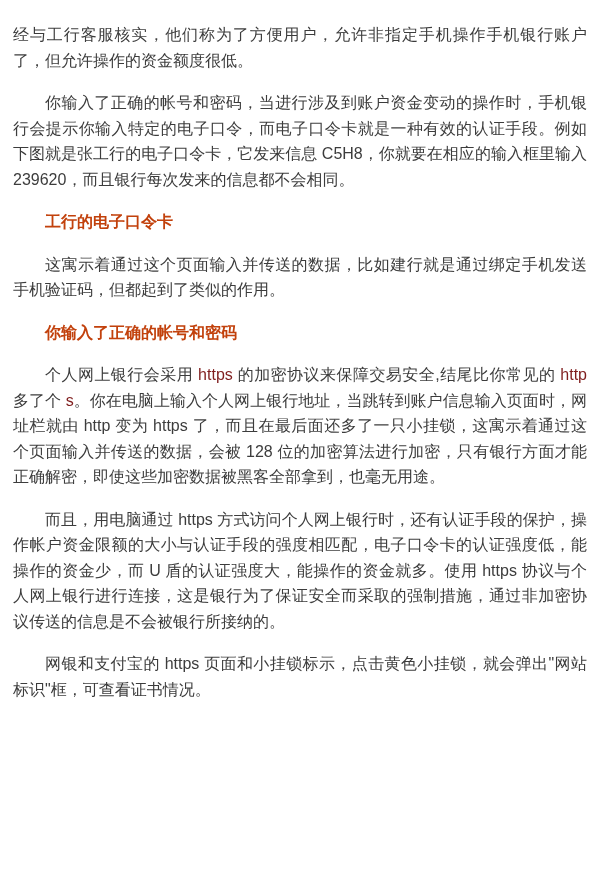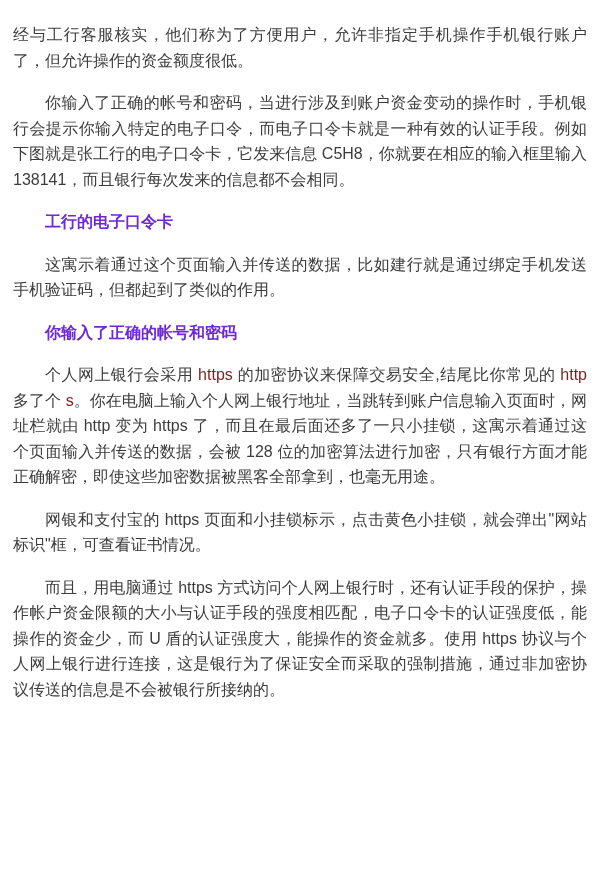--- a/index.html
+++ b/index.html
@@ -28,33 +28,33 @@
     font-weight: normal;
   }
   .page > :first-child {
     margin-top: 0;
   }
   .page p.no-indent {
     text-indent: 0;
   }
   .page h3 {
     font-weight: bold;
-    color: #6d28d9;
+    color: #c2410c;
   }
   .link {
     color: #7f1d1d;
   }
 </style>
 </head>
 <body>
 
 <main class="page">
   <div id="article-body">
       <p class="no-indent">经与工行客服核实，他们称为了方便用户，允许非指定手机操作手机银行账户了，但允许操作的资金额度很低。</p>
-      <p>你输入了正确的帐号和密码，当进行涉及到账户资金变动的操作时，手机银行会提示你输入特定的电子口令，而电子口令卡就是一种有效的认证手段。例如下图就是张工行的电子口令卡，它发来信息 C5H8，你就要在相应的输入框里输入 138141，而且银行每次发来的信息都不会相同。</p>
+      <p>你输入了正确的帐号和密码，当进行涉及到账户资金变动的操作时，手机银行会提示你输入特定的电子口令，而电子口令卡就是一种有效的认证手段。例如下图就是张工行的电子口令卡，它发来信息 C5H8，你就要在相应的输入框里输入 239620，而且银行每次发来的信息都不会相同。</p>
       <h3>工行的电子口令卡</h3>
       <p>这寓示着通过这个页面输入并传送的数据，比如建行就是通过绑定手机发送手机验证码，但都起到了类似的作用。</p>
       <h3>你输入了正确的帐号和密码</h3>
       <p>个人网上银行会采用 <span class="link">https</span> 的加密协议来保障交易安全,结尾比你常见的 <span class="link">http</span> 多了个 <span class="link">s</span>。你在电脑上输入个人网上银行地址，当跳转到账户信息输入页面时，网址栏就由 http 变为 https 了，而且在最后面还多了一只小挂锁，这寓示着通过这个页面输入并传送的数据，会被 128 位的加密算法进行加密，只有银行方面才能正确解密，即使这些加密数据被黑客全部拿到，也毫无用途。</p>
+      <p>而且，用电脑通过 https 方式访问个人网上银行时，还有认证手段的保护，操作帐户资金限额的大小与认证手段的强度相匹配，电子口令卡的认证强度低，能操作的资金少，而 U 盾的认证强度大，能操作的资金就多。使用 https 协议与个人网上银行进行连接，这是银行为了保证安全而采取的强制措施，通过非加密协议传送的信息是不会被银行所接纳的。</p>
       <p>网银和支付宝的 https 页面和小挂锁标示，点击黄色小挂锁，就会弹出"网站标识"框，可查看证书情况。</p>
-      <p>而且，用电脑通过 https 方式访问个人网上银行时，还有认证手段的保护，操作帐户资金限额的大小与认证手段的强度相匹配，电子口令卡的认证强度低，能操作的资金少，而 U 盾的认证强度大，能操作的资金就多。使用 https 协议与个人网上银行进行连接，这是银行为了保证安全而采取的强制措施，通过非加密协议传送的信息是不会被银行所接纳的。</p>
     </div>
 </main>
 
 </body></html>

